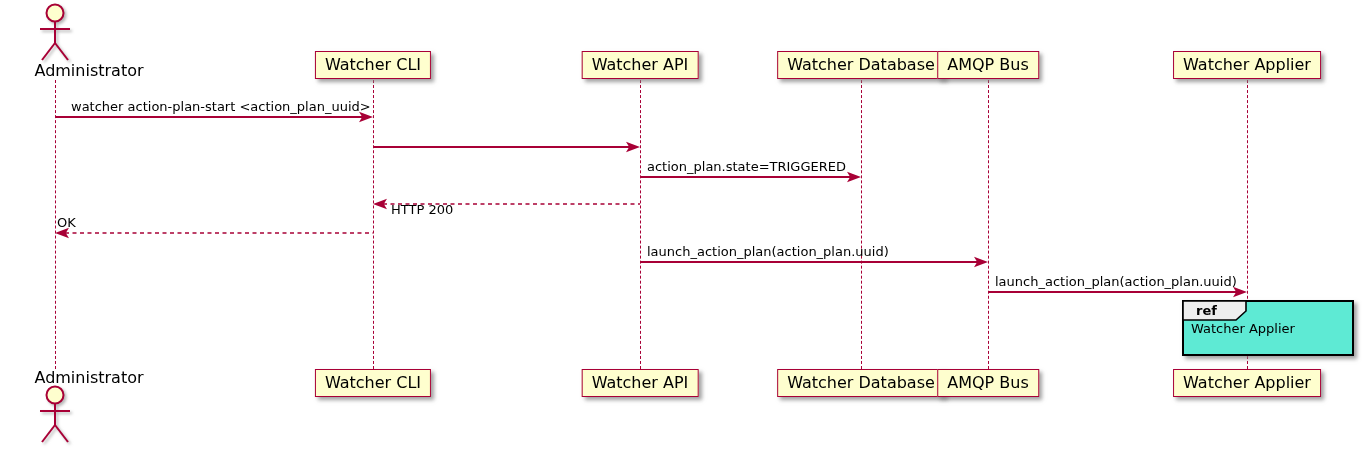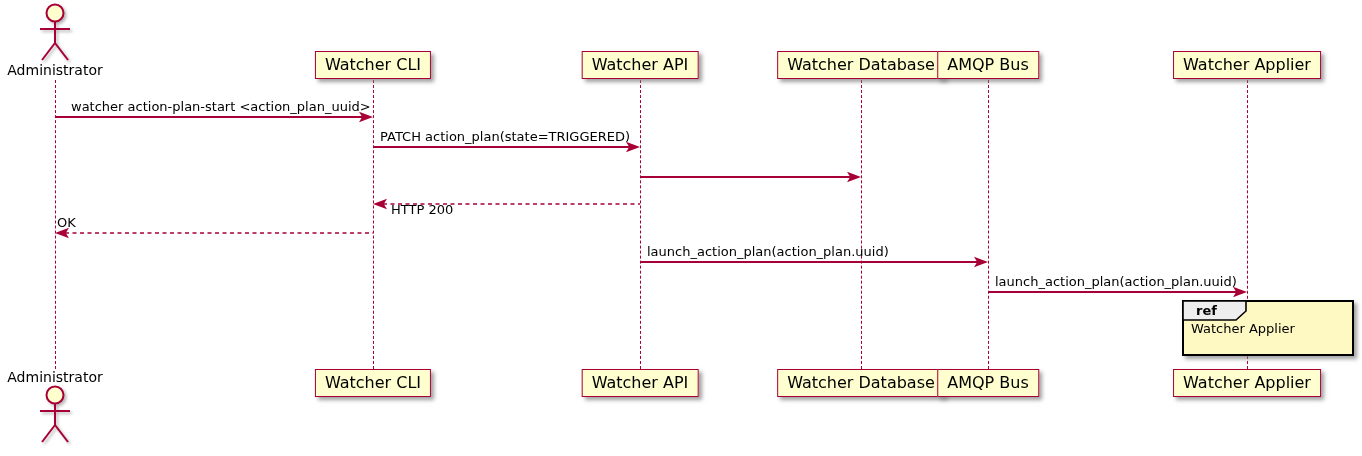--- a/index.html
+++ b/index.html
@@ -17,30 +17,30 @@
     padding:4px 9px 4px 9px; font-size:16px; line-height:18px;
     white-space:nowrap; box-shadow:3px 3px 4px rgba(130,130,130,0.75);
     z-index:2;
   }
   .actor-fig {
     position:absolute; transform:translateX(-50%); z-index:2;
     filter:drop-shadow(2.5px 2.5px 1.5px rgba(150,150,150,0.7));
   }
   .actor-label {
     position:absolute; transform:translateX(-50%);
-    font-size:14px; line-height:15px; white-space:nowrap; z-index:2;
+    font-size:16px; line-height:15px; white-space:nowrap; z-index:2;margin-left:34px;
   }
   .msg-svg { position:absolute; z-index:3; overflow:visible; }
   .msg-label {
     position:absolute; font-size:13px; line-height:16px;
     white-space:nowrap; z-index:3;
   }
   .ref-box {
     position:absolute; left:1182px; top:300px; width:168px; height:52px;
-    background:#fef9c3; border:2px solid #000;
+    background:#5eead4; border:2px solid #000;
     box-shadow:3px 3px 4px rgba(130,130,130,0.75); z-index:4;
   }
   .ref-tag { position:absolute; left:-2px; top:-2px; }
   .ref-keyword {
     position:absolute; left:12px; top:0px; font-weight:bold;
     font-size:13px; line-height:18px; z-index:5;
   }
   .ref-lines {
     position:absolute; left:7px; top:19px; font-size:13px; line-height:16px;
     white-space:nowrap;
@@ -99,25 +99,25 @@
     <div class="pbox" style="left: 1247px; top: 369px;">Watcher Applier</div>
     <svg class="msg-svg" width="318" height="16" viewBox="0 0 318 16" style="left: 55px; top: 109px;">
       <line x1="0" y1="8" x2="308" y2="8" stroke="#A80036" stroke-width="1.8"></line>
       <path d="M318,8 L304,2.8 L307.2,8 L304,13.2 Z" fill="#A80036"></path>
     </svg>
     <div class="msg-label" style="left: 71px; top: 99px;">watcher action-plan-start &lt;action_plan_uuid&gt;</div>
     <svg class="msg-svg" width="267" height="16" viewBox="0 0 267 16" style="left: 373px; top: 139px;">
       <line x1="0" y1="8" x2="257" y2="8" stroke="#A80036" stroke-width="1.8"></line>
       <path d="M267,8 L253,2.8 L256.2,8 L253,13.2 Z" fill="#A80036"></path>
     </svg>
-    <div class="msg-label" style="left: 380px; top: 129px;">PATCH action_plan(state=TRIGGERED)</div>
     <svg class="msg-svg" width="221" height="16" viewBox="0 0 221 16" style="left: 640px; top: 169px;">
       <line x1="0" y1="8" x2="211" y2="8" stroke="#A80036" stroke-width="1.8"></line>
       <path d="M221,8 L207,2.8 L210.2,8 L207,13.2 Z" fill="#A80036"></path>
     </svg>
+    <div class="msg-label" style="left: 647px; top: 159px;">action_plan.state=TRIGGERED</div>
     <svg class="msg-svg" width="267" height="16" viewBox="0 0 267 16" style="left: 373px; top: 196px;">
       <line x1="10" y1="8" x2="267" y2="8" stroke="#A80036" stroke-width="1.4" stroke-dasharray="4,3.5"></line>
       <path d="M0,8 L14,2.8 L10.8,8 L14,13.2 Z" fill="#A80036"></path>
     </svg>
     <div class="msg-label" style="left: 391px; top: 186px; margin-top: 16px;">HTTP 200</div>
     <svg class="msg-svg" width="318" height="16" viewBox="0 0 318 16" style="left: 55px; top: 225px;">
       <line x1="10" y1="8" x2="318" y2="8" stroke="#A80036" stroke-width="1.4" stroke-dasharray="4,3.5"></line>
       <path d="M0,8 L14,2.8 L10.8,8 L14,13.2 Z" fill="#A80036"></path>
     </svg>
     <div class="msg-label" style="left: 57px; top: 215px;">OK</div>

